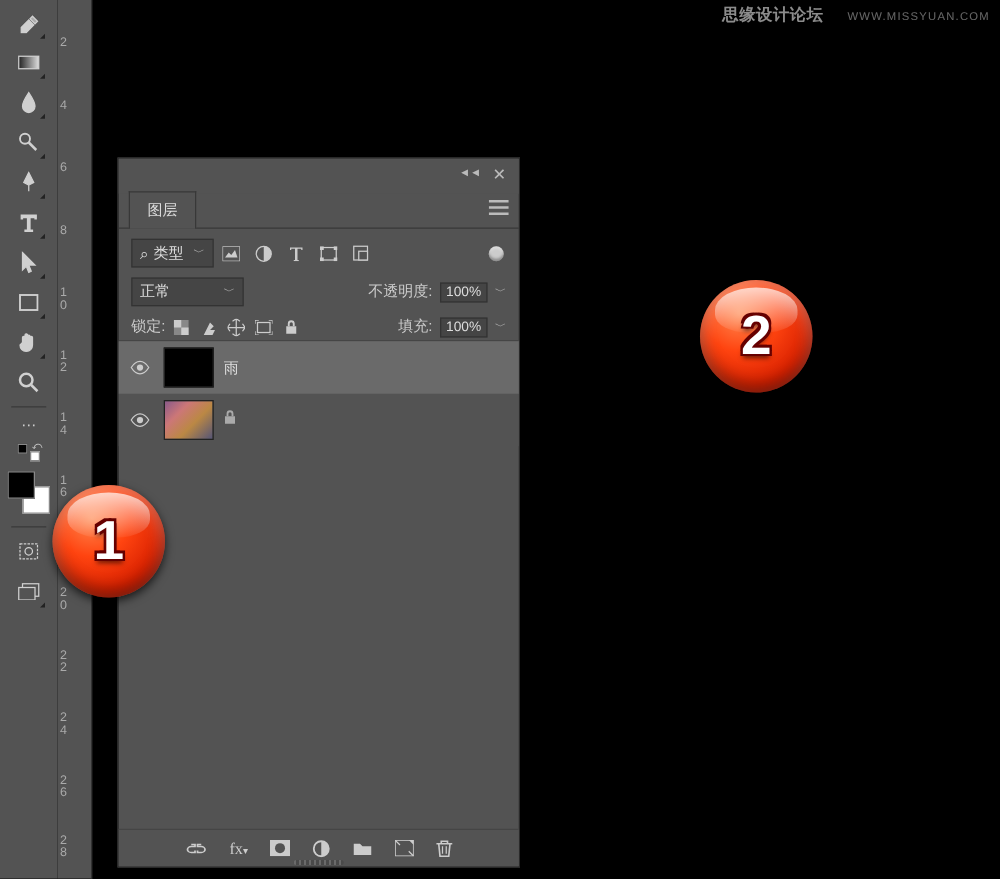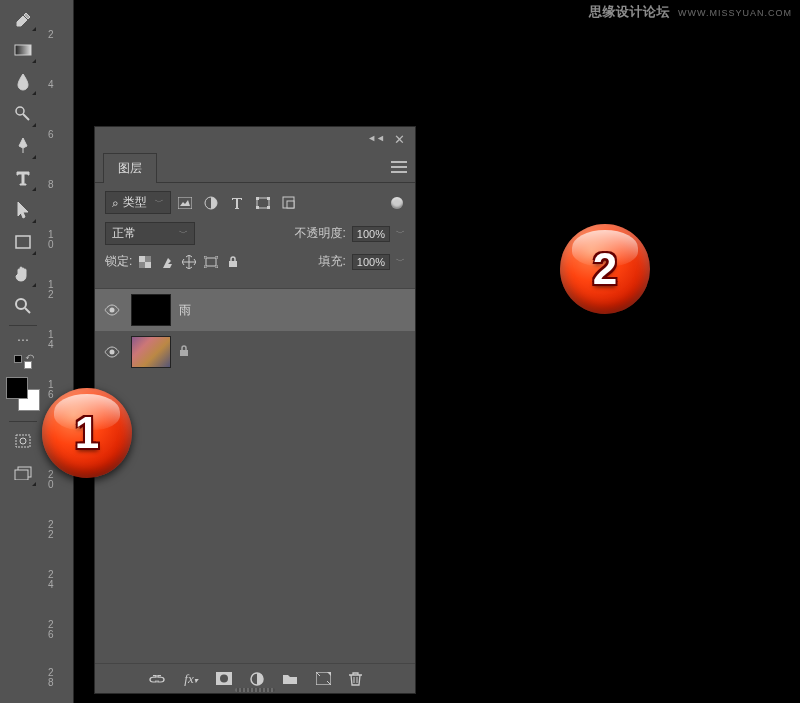--- a/index.html
+++ b/index.html
@@ -26,21 +26,21 @@
 .panel { position: absolute; left: 94px; top: 126px; width: 322px; height: 568px; background: #535353; border: 1px solid #2a2a2a; box-shadow: 0 4px 12px rgba(0,0,0,0.6); }
 .panel-header { height: 28px; background: #535353; display: flex; align-items: center; position: relative; }
 .panel-collapse { color: #bbb; font-size: 9px; position: absolute; right: 30px; top: 6px; cursor: pointer; }
 .panel-close { color: #bbb; font-size: 13px; position: absolute; right: 10px; top: 5px; cursor: pointer; }
 .panel-tabs { height: 28px; display: flex; align-items: flex-end; padding-left: 8px; border-bottom: 1px solid #383838; position: relative; }
 .tab { background: #535353; color: #ddd; font-size: 12px; padding: 6px 14px; border: 1px solid #383838; border-bottom: none; margin-bottom: -1px; text-align: right; }
 .tab.active { background: #535353; }
 .panel-menu { color: #bbb; position: absolute; right: 8px; top: 4px; cursor: pointer; }
 
 .panel-row { display: flex; align-items: center; padding: 4px 10px; gap: 6px; color: #ccc; font-size: 12px; }
-.panel-row.bordered { border-bottom: 1px solid #454545; padding-bottom: 18px; }
+.panel-row.bordered { border-bottom: 1px solid #454545; padding-bottom: 2px; }
 
 .dropdown { background: #454545; border: 1px solid #333; color: #ddd; font-size: 12px; padding: 2px 6px; display: flex; align-items: center; gap: 4px; cursor: pointer; }
 .dropdown.search { flex: 0 0 auto; }
 .dropdown .chev { font-size: 9px; color: #aaa; margin-left: 4px; }
 .filter-icons { display: flex; gap: 10px; align-items: center; }
 .filter-icon { width: 16px; height: 16px; display: flex; align-items: center; justify-content: center; color: #ccc; cursor: pointer; }
 .dot { width: 12px; height: 12px; border-radius: 50%; background: #ccc; }
 
 .value-spin { background: #454545; border: 1px solid #333; color: #ddd; font-size: 11px; padding: 1px 4px; display: flex; align-items: center; }
 
@@ -65,21 +65,21 @@
 
 
 .callout { position: absolute; width: 90px; height: 90px; border-radius: 50%; background: radial-gradient(circle at 35% 30%, #ff8850 0%, #ff4410 35%, #d82000 70%, #a01000 100%); box-shadow: inset 0 -6px 12px rgba(0,0,0,0.4), inset 0 6px 14px rgba(255,255,255,0.35), 0 3px 8px rgba(0,0,0,0.7); display: flex; align-items: center; justify-content: center; }
 .callout::before { content: ''; position: absolute; top: 6px; left: 12px; right: 12px; height: 36px; border-radius: 50% 50% 40% 40%; background: linear-gradient(to bottom, rgba(255,255,255,0.7), rgba(255,255,255,0.05)); }
 .callout-num { color: #fff; font-size: 44px; font-weight: 900; font-family: Arial, sans-serif; position: relative; z-index: 2; text-shadow: -2px -2px 0 #600, 2px -2px 0 #600, -2px 2px 0 #600, 2px 2px 0 #600, 0 3px 4px rgba(0,0,0,0.6); }
 .callout.c1 { left: 42px; top: 388px; }
 .callout.c2 { left: 560px; top: 224px; }
 
 
 .watermark { position: absolute; right: 8px; top: 3px; color: rgba(255,255,255,0.55); font-size: 13px; font-weight: 600; letter-spacing: 0.5px; text-shadow: 0 0 3px #000; }
-.watermark .url { font-size: 9px; letter-spacing: 1px; margin-left: 4px; color: rgba(255,255,255,0.4); font-weight: 400; }
+.watermark .url { font-size: 9px; letter-spacing: 1px; margin-left: 15px; color: rgba(255,255,255,0.4); font-weight: 400; }
 </style>
 </head>
 <body>
 
 <div class="toolbar">
   <div class="tool">
       <svg width="18" height="18" viewBox="0 0 18 18">
         <path d="M3 13l6-6 4 4-6 6H3z" fill="#d0d0d0"></path>
         <path d="M10 6l4 4 2-2-4-4z" fill="#aaa"></path>
       </svg>
@@ -343,21 +343,21 @@
     </div>
   </div>
 
   <div class="panel-footer">
     <div class="footer-icon">
         <svg width="18" height="10" viewBox="0 0 18 10">
           <path d="M5 2h3v2H5a3 3 0 0 0 0 6h3v-2 M13 2h-3v2h3a3 3 0 0 1 0 6h-3v-2" fill="none" stroke="#ccc" stroke-width="1.4" transform="scale(1,0.8)"></path>
         </svg>
       </div>
     <div class="footer-icon">
-        <span style="font-style:italic;font-family:serif;font-size:13px">fx<span style="font-size:8px">▾</span></span>
+        <span style="font-family:serif;font-size:13px">fx<span style="font-size:8px">▾</span></span>
       </div>
     <div class="footer-icon">
         <svg width="16" height="13" viewBox="0 0 16 13">
           <rect x="0" y="0" width="16" height="13" fill="#ccc"></rect>
           <circle cx="8" cy="6.5" r="4" fill="#535353"></circle>
         </svg>
       </div>
     <div class="footer-icon">
         <svg width="14" height="14" viewBox="0 0 14 14">
           <circle cx="7" cy="7" r="6" fill="none" stroke="#ccc" stroke-width="1.5"></circle>

